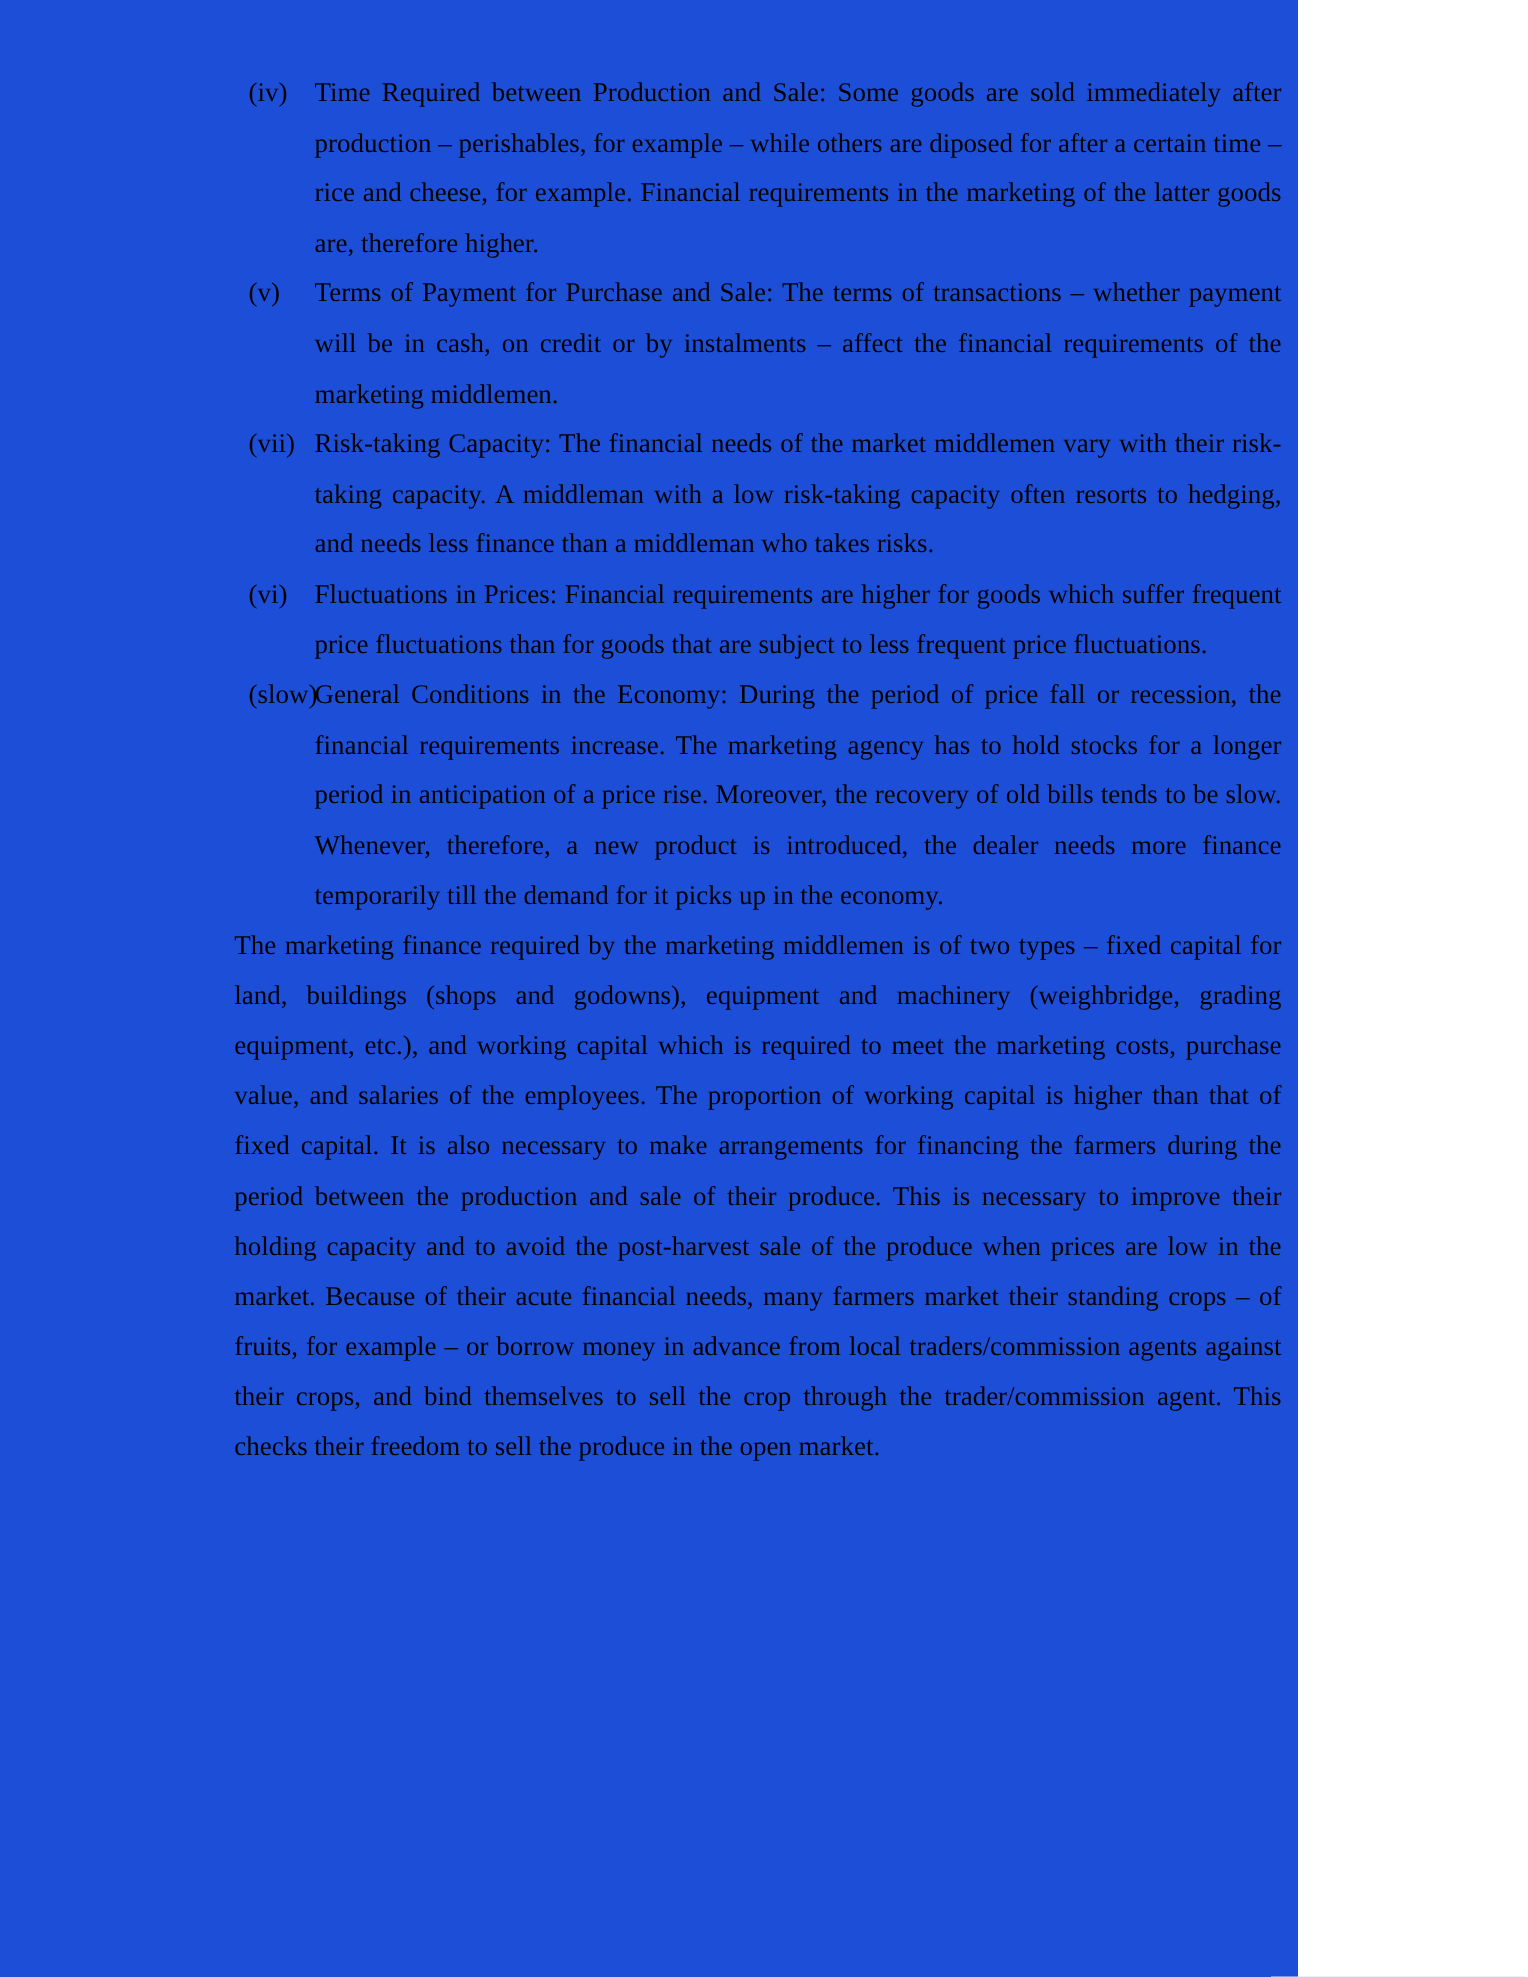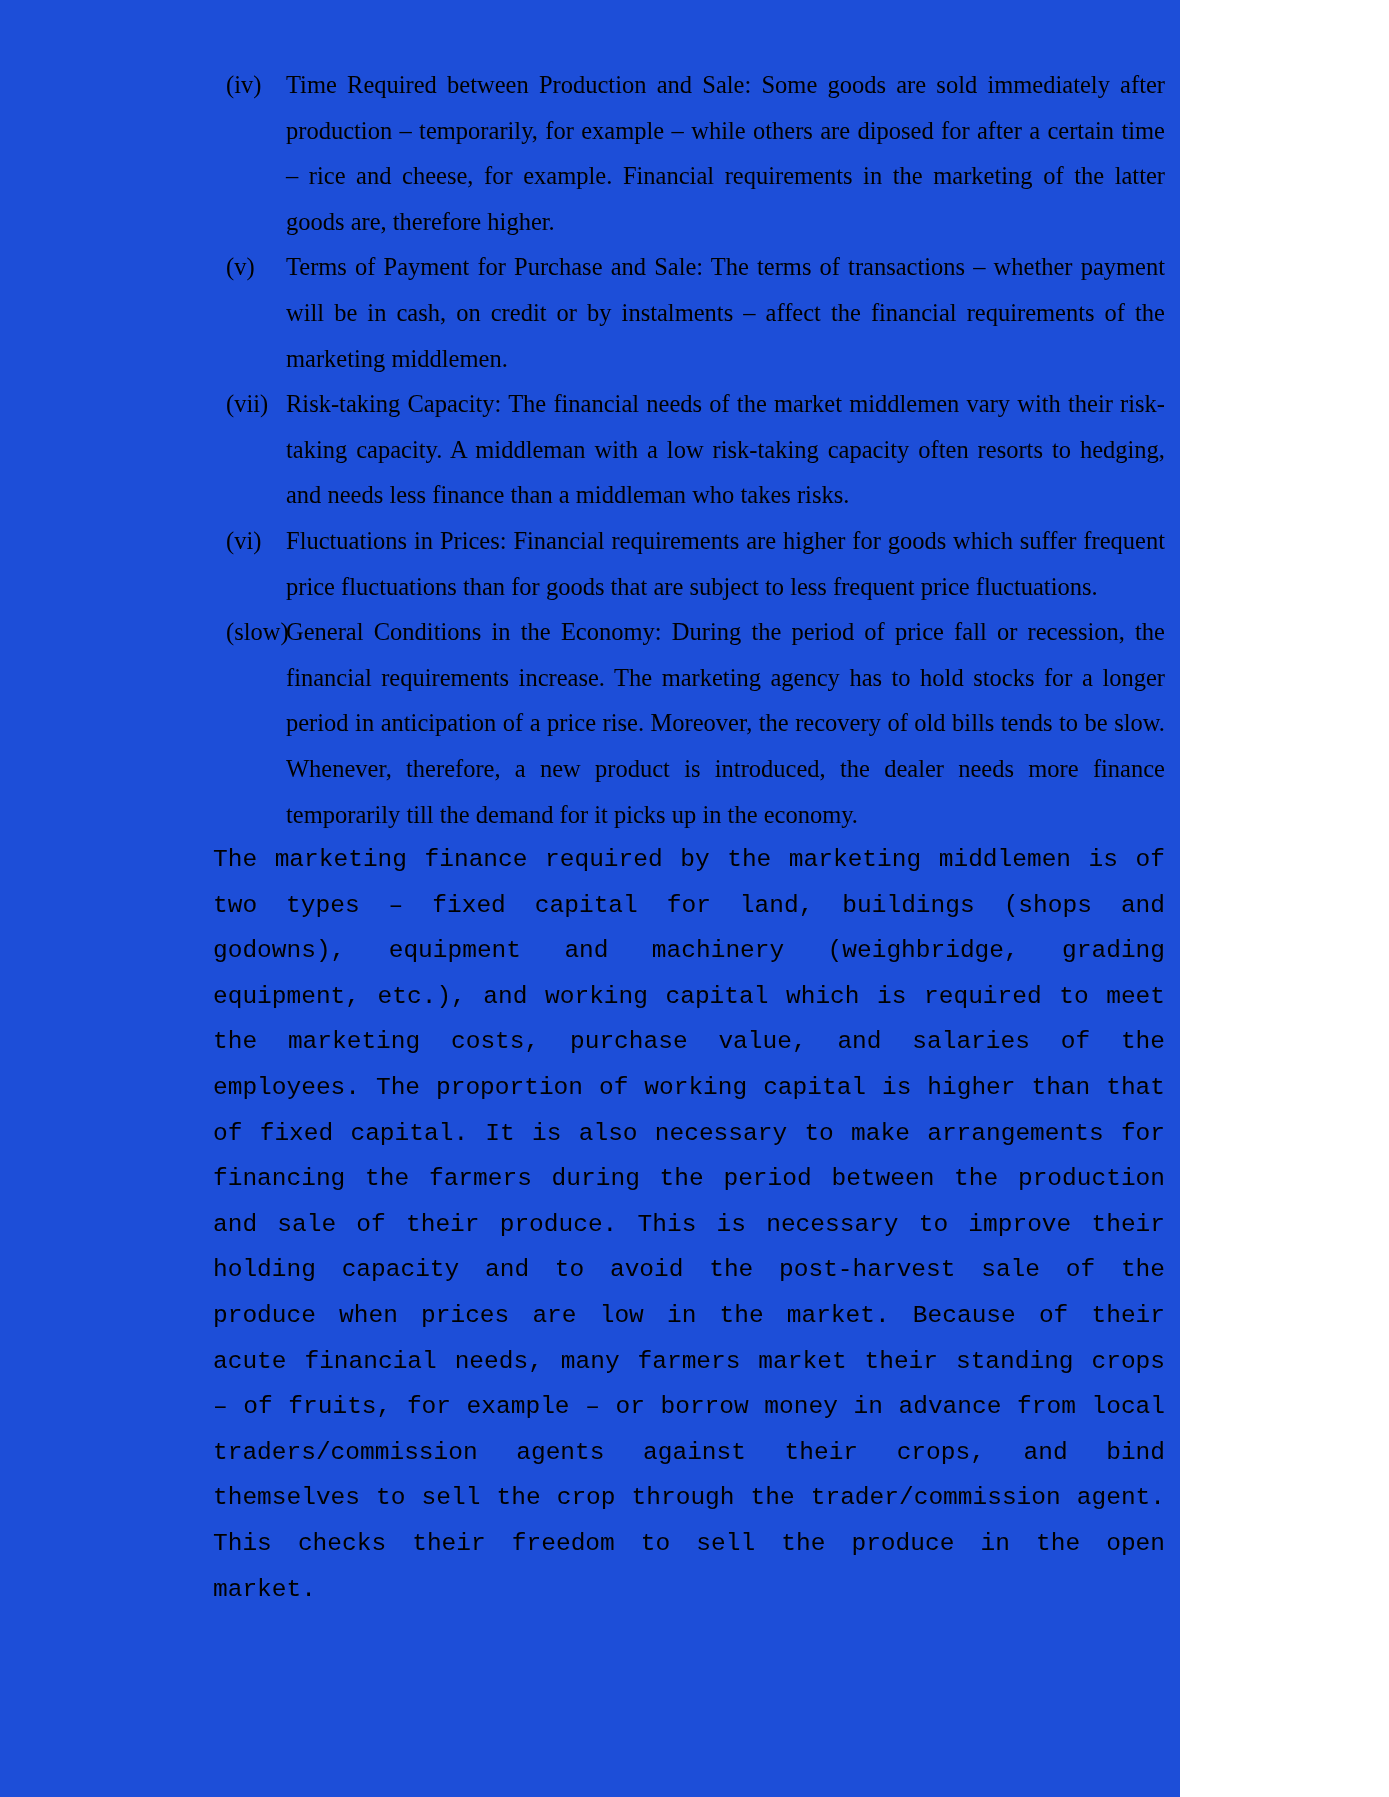--- a/index.html
+++ b/index.html
@@ -36,34 +36,33 @@
   }
   .list-item .marker {
     position: absolute;
     left: 13px;
     top: 0;
     white-space: nowrap;
   }
   .closing-paragraph {
     margin: 0;
     padding: 0;
-    font-family: Liberation Mono, monospace;
   }
 </style>
 </head>
 <body>
 
 <div class="page">
   <div class="content">
 
     <div class="doc-list">
 
       <div class="list-item">
         <span class="marker">(iv)</span>
-        <span class="item-text">Time Required between Production and Sale:  Some goods are sold immediately after production – temporarily, for example – while others are diposed for after a certain time – rice and cheese, for example.  Financial requirements in the marketing of the latter goods are, therefore higher.</span>
+        <span class="item-text">Time Required between Production and Sale:  Some goods are sold immediately after production – perishables, for example – while others are diposed for after a certain time – rice and cheese, for example.  Financial requirements in the marketing of the latter goods are, therefore higher.</span>
       </div>
 
       <div class="list-item">
         <span class="marker">(v)</span>
         <span class="item-text">Terms of Payment for Purchase and Sale:  The terms of transactions – whether payment will be in cash, on credit or by instalments – affect the financial requirements of the marketing middlemen.</span>
       </div>
 
       <div class="list-item">
         <span class="marker">(vii)</span>
         <span class="item-text">Risk-taking Capacity:  The financial needs of the market middlemen  vary with their risk-taking capacity.  A middleman with a low risk-taking capacity often resorts to hedging, and needs less finance than a middleman who takes risks.</span>

